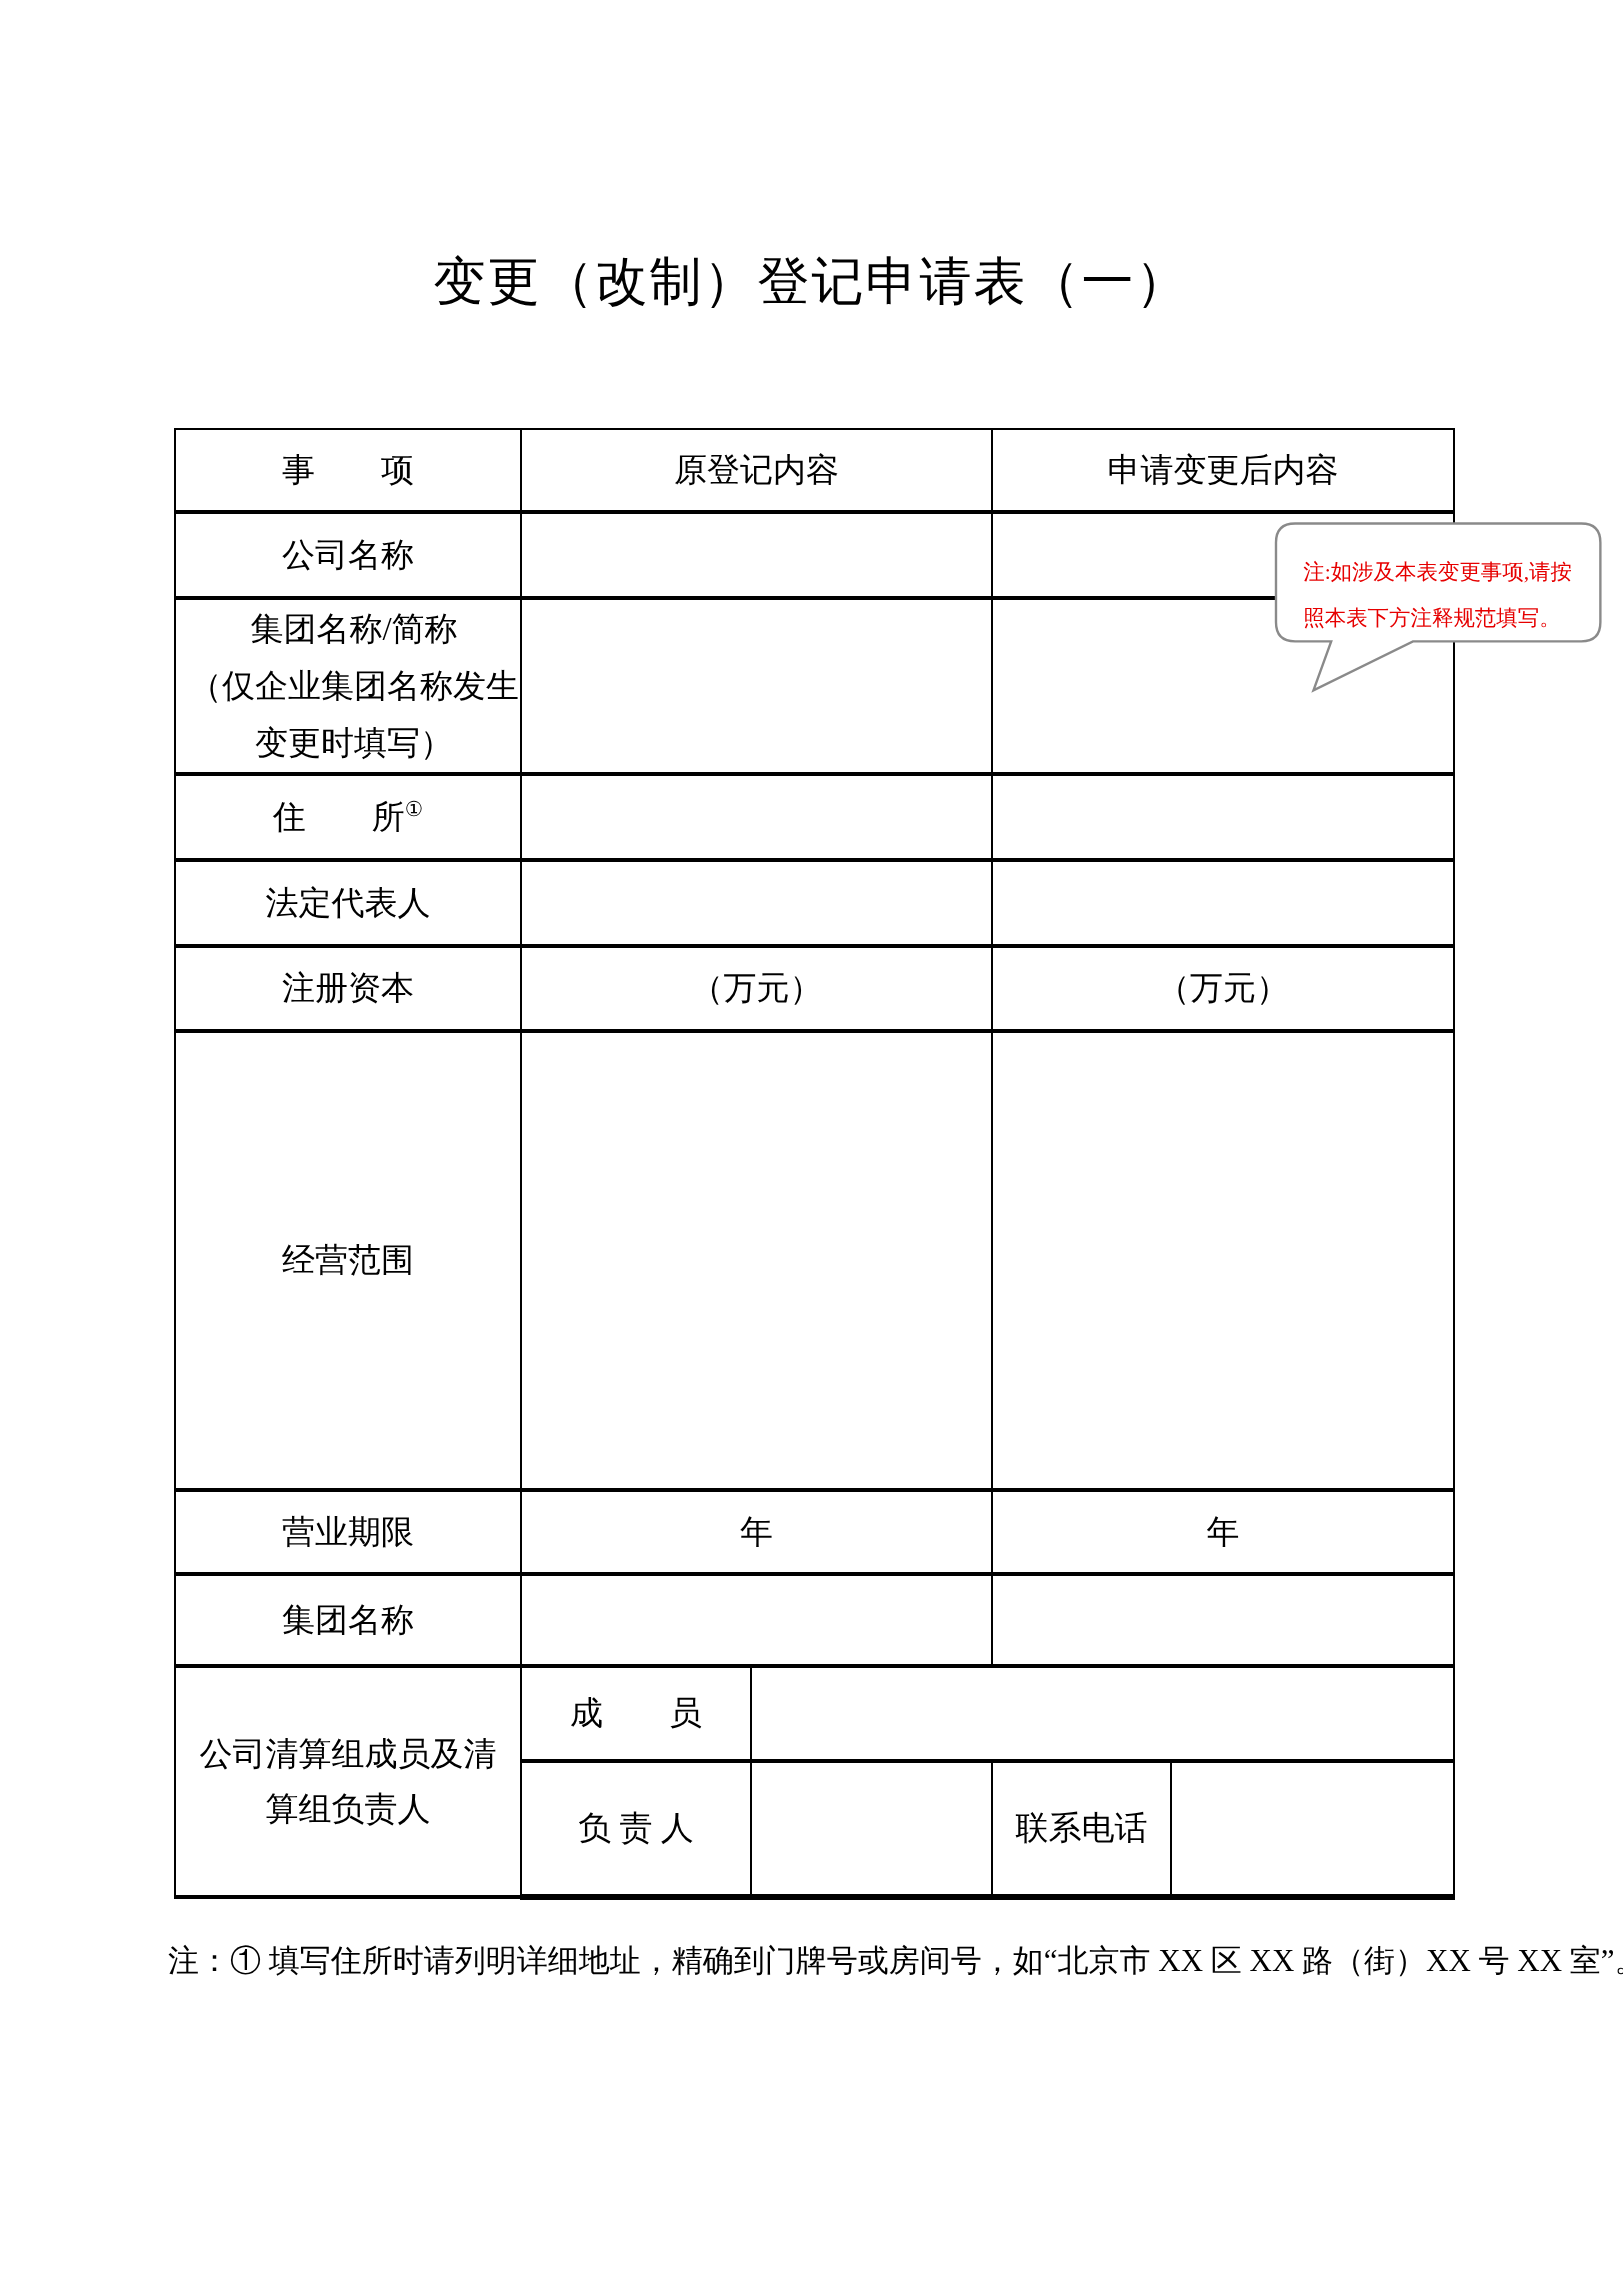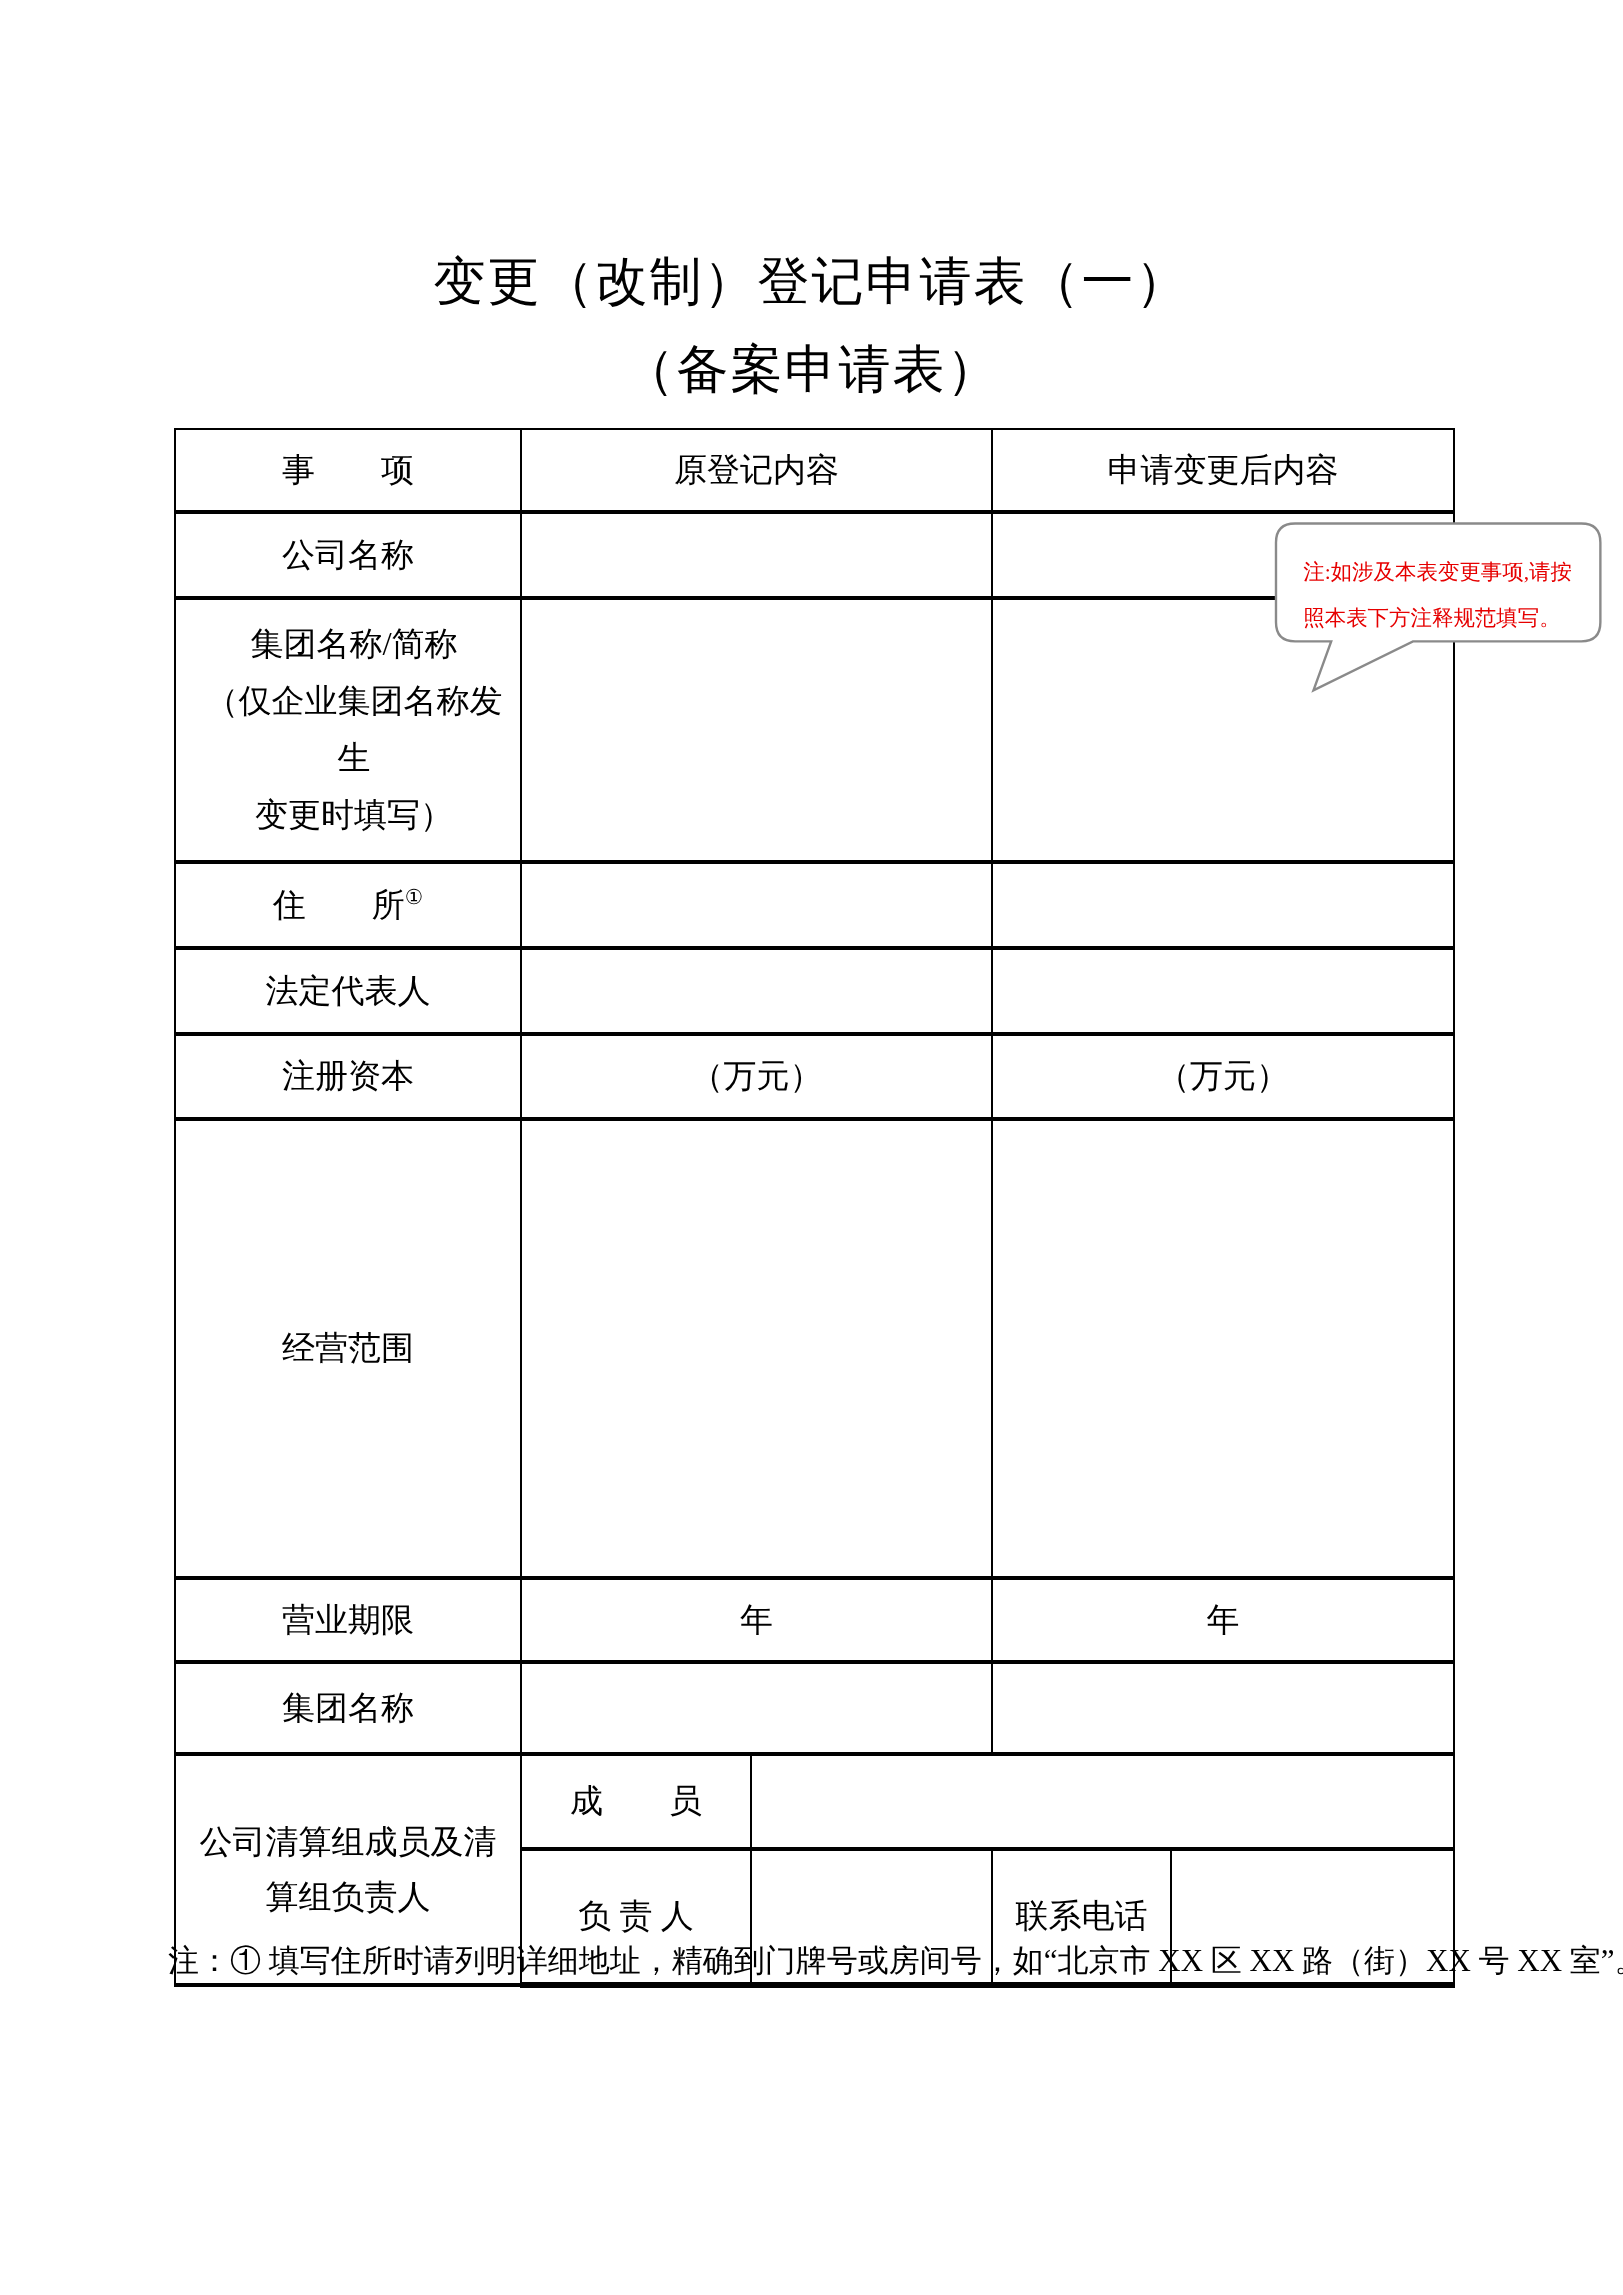--- a/index.html
+++ b/index.html
@@ -33,21 +33,21 @@
     table-layout: fixed;
   }
   table.form td {
     border-left: 2px solid #000;
     border-right: 2px solid #000;
     border-top: 4.1px solid #000;
     border-bottom: 4.1px solid #000;
     font-size: 33px;
     text-align: center;
     vertical-align: middle;
-    padding: 16px;
+    padding: 0;
     overflow: hidden;
   }
   table.form tr.first td { border-top-width: 2.7px; }
   table.form tr.last td  { border-bottom-width: 6.1px; margin-left: 36px; }
   td.unit {
     text-align: right;
   }
   td.unit-capital-orig   { padding-right: 29px; }
   td.unit-capital-new    { padding-right: 29px; }
   td.unit-term-orig      { padding-right: 112px; }
@@ -92,21 +92,20 @@
     text-align: center;
     font-size: 29px;
   }
 </style>
 </head>
 <body>
 
 <div class="page">
 
   <div class="title title-1">变更（改制）登记申请表（一）</div>
-  <div class="title title-2">（备案申请表）</div>
 
   <table class="form">
     <colgroup>
       <col style="width:346px">
       <col style="width:230px">
       <col style="width:241px">
       <col style="width:179px">
       <col style="width:283px">
     </colgroup>
 

